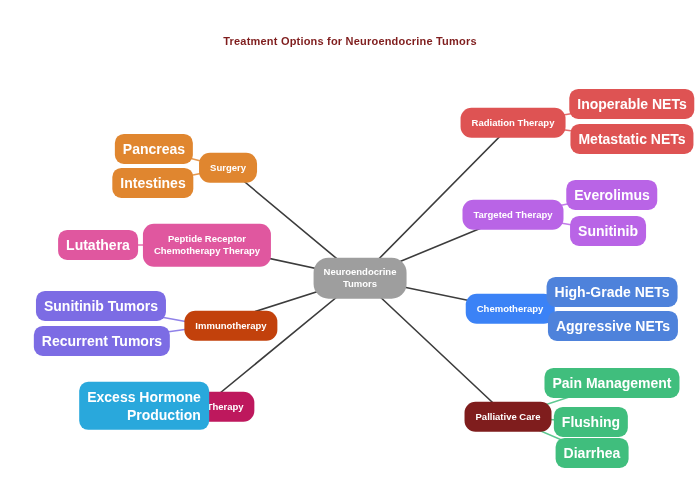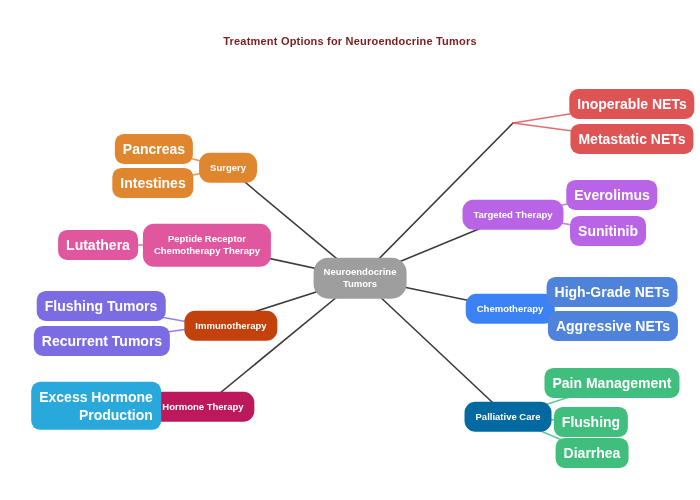--- a/index.html
+++ b/index.html
@@ -56,21 +56,21 @@
     font-weight: 700;
     padding: 9px 11px;
     border-radius: 11px;
   }
   .node.child {
     font-size: 14px;
     font-weight: 700;
     padding: 6px 8px;
     border-radius: 9px;
   }
-  .node.ta-right { text-align: right; }
+  .node.ta-right { text-align: right; margin-left: 48px; }
 </style>
 </head>
 <body>
 
 <div class="canvas">
   <h1 class="title">Treatment Options for Neuroendocrine Tumors</h1>
 
   <svg id="edges" width="700" height="500" viewBox="0 0 700 500">
       <line x1="360" y1="278" x2="228" y2="168" stroke="#3c3c3c" stroke-width="1.6" stroke-opacity="1" stroke-linecap="round"></line>
       <line x1="228" y1="168" x2="154" y2="149" stroke="#e0862f" stroke-width="1.5" stroke-opacity="0.85" stroke-linecap="round"></line>
@@ -102,35 +102,36 @@
 
   <div class="node branch" style="left: 228px; top: 168px; background: rgb(224, 134, 47);">Surgery</div>
   <div class="node child" style="left: 154px; top: 149px; background: rgb(224, 134, 47);">Pancreas</div>
   <div class="node child" style="left: 153px; top: 183px; background: rgb(224, 134, 47);">Intestines</div>
 
   <div class="node branch" style="left: 207px; top: 245px; background: rgb(224, 87, 159);">Peptide Receptor
 Chemotherapy Therapy</div>
   <div class="node child" style="left: 98px; top: 245px; background: rgb(224, 87, 159);">Lutathera</div>
 
   <div class="node branch" style="left: 210px; top: 326px; background: #c2410c; margin-left: 21px;">Immunotherapy</div>
-  <div class="node child" style="left: 101px; top: 306px; background: rgb(124, 108, 228);">Flushing Tumors</div>
+  <div class="node child" style="left: 101px; top: 306px; background: rgb(124, 108, 228);">Sunitinib Tumors</div>
   <div class="node child" style="left: 102px; top: 341px; background: rgb(124, 108, 228);">Recurrent Tumors</div>
 
   <div class="node branch" style="left: 203px; top: 407px; background: #be185d;">Hormone Therapy</div>
   <div class="node child ta-right" style="left: 96px; top: 406px; background: rgb(41, 168, 220);">Excess Hormone
 Production</div>
 
+  <div class="node branch" style="left: 513px; top: 123px; background: rgb(222, 83, 83);">Radiation Therapy</div>
   <div class="node child" style="left: 632px; top: 104px; background: rgb(222, 83, 83);">Inoperable NETs</div>
   <div class="node child" style="left: 632px; top: 139px; background: rgb(222, 83, 83);">Metastatic NETs</div>
 
   <div class="node branch" style="left: 513px; top: 215px; background: rgb(185, 100, 230);">Targeted Therapy</div>
   <div class="node child" style="left: 612px; top: 195px; background: rgb(185, 100, 230);">Everolimus</div>
   <div class="node child" style="left: 608px; top: 231px; background: rgb(185, 100, 230);">Sunitinib</div>
 
   <div class="node branch" style="left: 510px; top: 309px; background: #3b82f6;">Chemotherapy</div>
   <div class="node child" style="left: 612px; top: 292px; background: rgb(78, 130, 219);">High-Grade NETs</div>
   <div class="node child" style="left: 613px; top: 326px; background: rgb(78, 130, 219);">Aggressive NETs</div>
 
-  <div class="node branch" style="left: 508px; top: 417px; background: #0369a1;">Palliative Care</div>
+  <div class="node branch" style="left: 508px; top: 417px; background: #7f1d1d;">Palliative Care</div>
   <div class="node child" style="left: 612px; top: 383px; background: rgb(64, 190, 125);">Pain Management</div>
   <div class="node child" style="left: 591px; top: 422px; background: rgb(64, 190, 125);">Flushing</div>
   <div class="node child" style="left: 592px; top: 453px; background: rgb(64, 190, 125);">Diarrhea</div>
 </div>
 
 </body></html>

